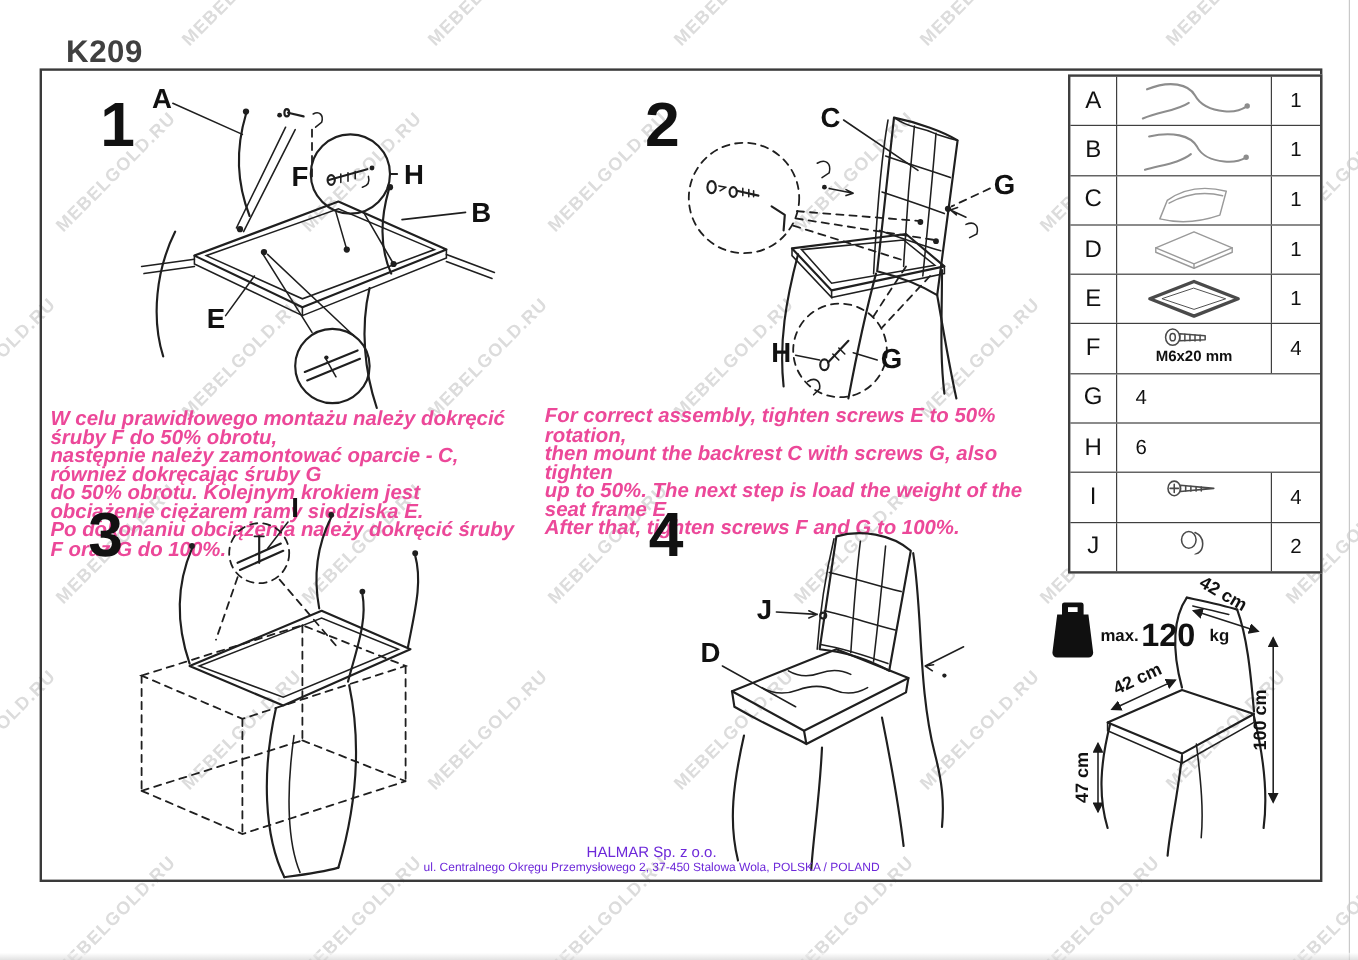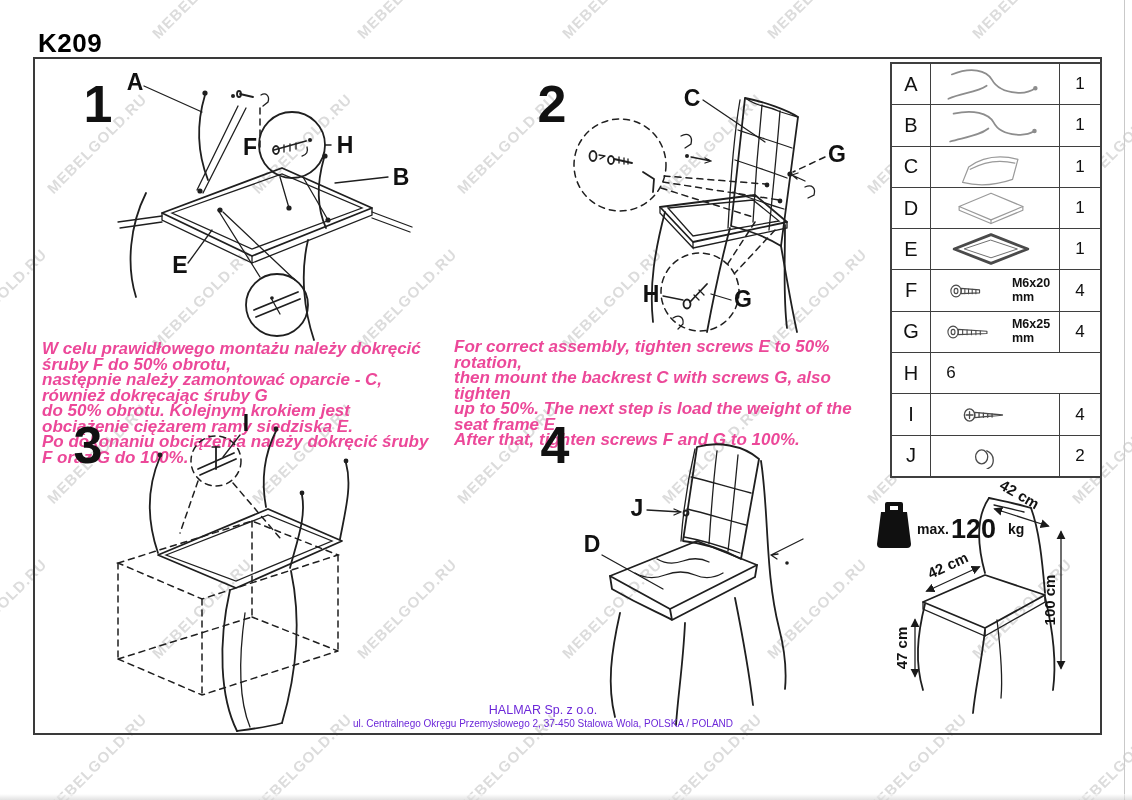--- a/index.html
+++ b/index.html
@@ -1,21 +1,21 @@
 <!DOCTYPE html>
 <html><head>
 <meta charset="utf-8">
 <title>K209</title>
 <style>
   html,body{margin:0;padding:0;}
   body{font-family:"Liberation Sans",sans-serif;background:#fff;}
   #page{position:relative;width:1132px;height:800px;background:#fff;overflow:hidden;}
   #watermarks{position:absolute;inset:0;z-index:0;}
   .wm{position:absolute;transform:rotate(-45deg);color:#dcdcdc;font-size:15px;letter-spacing:1px;white-space:nowrap;font-weight:bold;}
-  #title{position:absolute;left:38px;top:28px;font-size:26px;font-weight:bold;color:#000000;letter-spacing:.5px;z-index:3;}
+  #title{position:absolute;left:55px;top:28px;font-size:26px;font-weight:bold;color:#404040;letter-spacing:.5px;z-index:3;}
   #frame{position:absolute;left:33px;top:57px;width:1069px;height:678px;border:2px solid #3a3a3a;box-sizing:border-box;z-index:1;}
   svg.diagram{position:absolute;z-index:2;overflow:visible;}
   #step1{left:40px;top:60px;}
   #step2{left:435px;top:60px;}
   #step3{left:40px;top:413px;}
   #step4{left:435px;top:413px;}
   #spec{left:865px;top:478px;}
   .ln{stroke:#1f1f1f;stroke-width:1.8;fill:none;stroke-linecap:round;stroke-linejoin:round;}
   .thin{stroke:#1f1f1f;stroke-width:1.3;fill:none;stroke-linecap:round;}
   .dash{stroke:#1f1f1f;stroke-width:1.5;fill:none;stroke-dasharray:6 5;stroke-linecap:round;}
@@ -23,21 +23,21 @@
   .step-num{font-size:52px;font-weight:bold;fill:#111;font-family:"Liberation Sans",sans-serif;}
   .lbl{font-size:23px;font-weight:bold;fill:#111;font-family:"Liberation Sans",sans-serif;}
   .dim{font-size:15px;font-weight:bold;fill:#111;font-family:"Liberation Sans",sans-serif;}
   .instr{position:absolute;z-index:2;font-size:17px;font-weight:bold;font-style:italic;color:#ec4899;line-height:15.5px;white-space:pre-line;}
   #instr-pl{left:42px;top:341px;width:392px;}
   #instr-en{left:454px;top:339px;width:410px;}
   #parts-table{position:absolute;left:890px;top:62px;width:212px;height:416px;border:2px solid #3f3f3f;box-sizing:border-box;background:#fff;z-index:2;display:flex;flex-direction:column;}
   .prow{flex:1;display:flex;border-bottom:1.5px solid #3f3f3f;}
   .prow:last-child{border-bottom:none;}
   .pletter{width:38px;border-right:1.5px solid #3f3f3f;display:flex;align-items:center;justify-content:center;font-size:20px;color:#111;}
-  .picon{flex:1;border-right:1.5px solid #3f3f3f;display:flex;flex-direction:row;align-items:center;justify-content:flex-start;overflow:hidden;}
+  .picon{flex:1;border-right:1.5px solid #3f3f3f;display:flex;flex-direction:column;align-items:center;justify-content:flex-start;overflow:hidden;}
   .pqty{width:40px;display:flex;align-items:center;justify-content:center;font-size:17px;color:#111;}
   .psize{font-size:12.5px;font-weight:bold;color:#111;margin-top:-2px;}
   .icon-ab{stroke:#8d8d8d;stroke-width:2;fill:none;stroke-linecap:round;}
   .icon-cd{stroke:#9a9a9a;stroke-width:1.6;fill:none;stroke-linecap:round;stroke-linejoin:round;}
   .icon-hw{stroke:#4a4a4a;stroke-width:1.5;fill:none;stroke-linecap:round;stroke-linejoin:round;}
   #footer{position:absolute;left:33px;top:703px;width:1020px;text-align:center;z-index:2;color:#6d28d9;}
   #footer .f1{font-size:12.5px;line-height:14px;}
   #footer .f2,#footer .f3{font-size:10px;line-height:14px;}
   #scan-right{position:absolute;left:1124px;top:0;width:1px;height:800px;background:#c9c9c9;z-index:4;}
   #scan-bottom{position:absolute;left:0;top:794px;width:1132px;height:6px;background:linear-gradient(#fff,#cfcfcf);opacity:.6;z-index:4;}
@@ -339,31 +339,20 @@
                 <path d="M41,9.5 L66,11.5 L66,15.5 L41,16.5 Z"></path>
                 <path d="M46,10 v6.5 M51,10.4 v6.2 M56,10.8 v6 M61,11.2 v5.6"></path>
               </g>
             </svg>
             <div class="psize">M6x20 mm</div>
           </div>
           <div class="pqty">4</div>
         </div>
         <div class="prow">
           <div class="pletter">G</div>
-          <div class="picon">
-            <svg width="110" height="22" viewBox="0 0 110 26">
-              <g class="icon-hw">
-                <ellipse cx="30" cy="13" rx="7" ry="8"></ellipse>
-                <ellipse cx="30" cy="13" rx="2.6" ry="3.6"></ellipse>
-                <path d="M37,9.5 L76,12 L76,15 L37,16.5 Z"></path>
-                <path d="M43,10 v6.5 M49,10.4 v6.2 M55,10.8 v6 M61,11.2 v5.6 M67,11.6 v5.2"></path>
-              </g>
-            </svg>
-            <div class="psize">M6x25 mm</div>
-          </div>
           <div class="pqty">4</div>
         </div>
         <div class="prow">
           <div class="pletter">H</div>
           <div class="pqty">6</div>
         </div>
         <div class="prow">
           <div class="pletter">I</div>
           <div class="picon">
             <svg width="110" height="26" viewBox="0 0 110 30">

